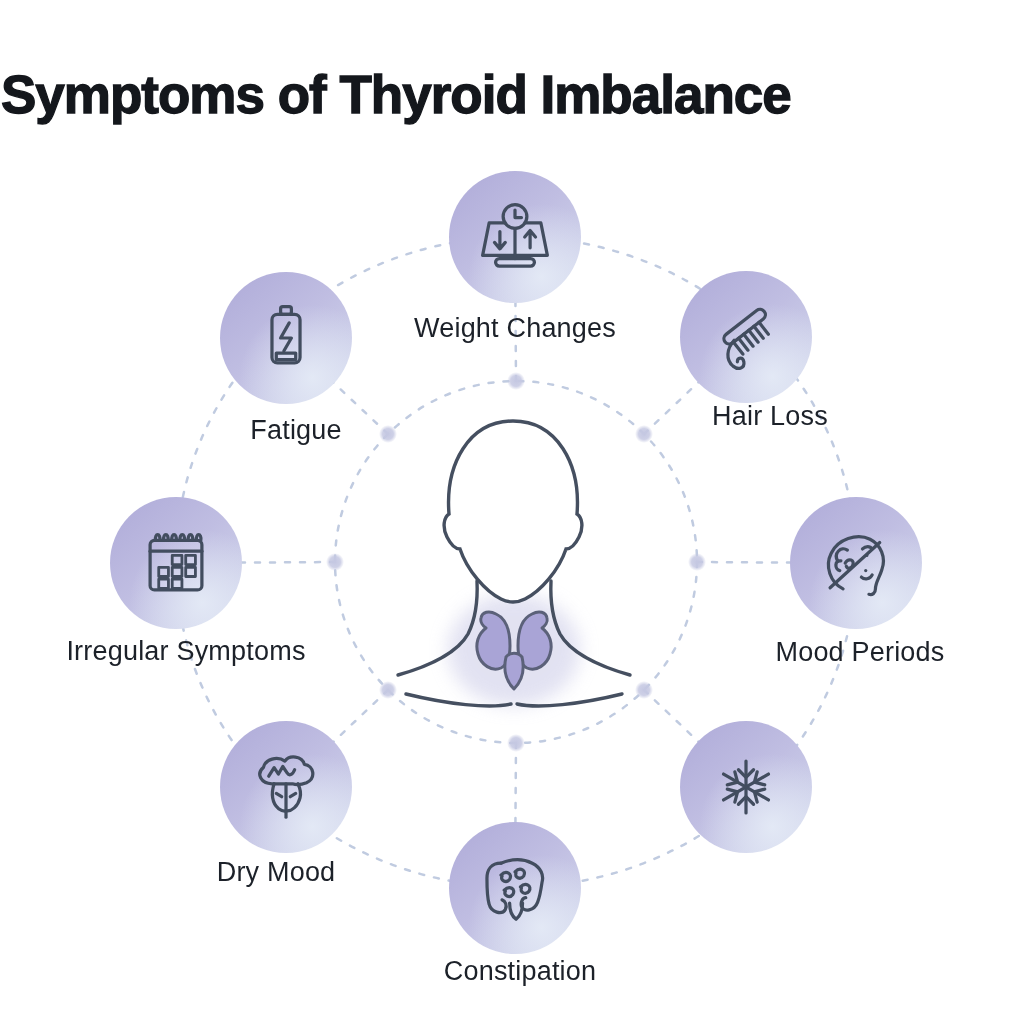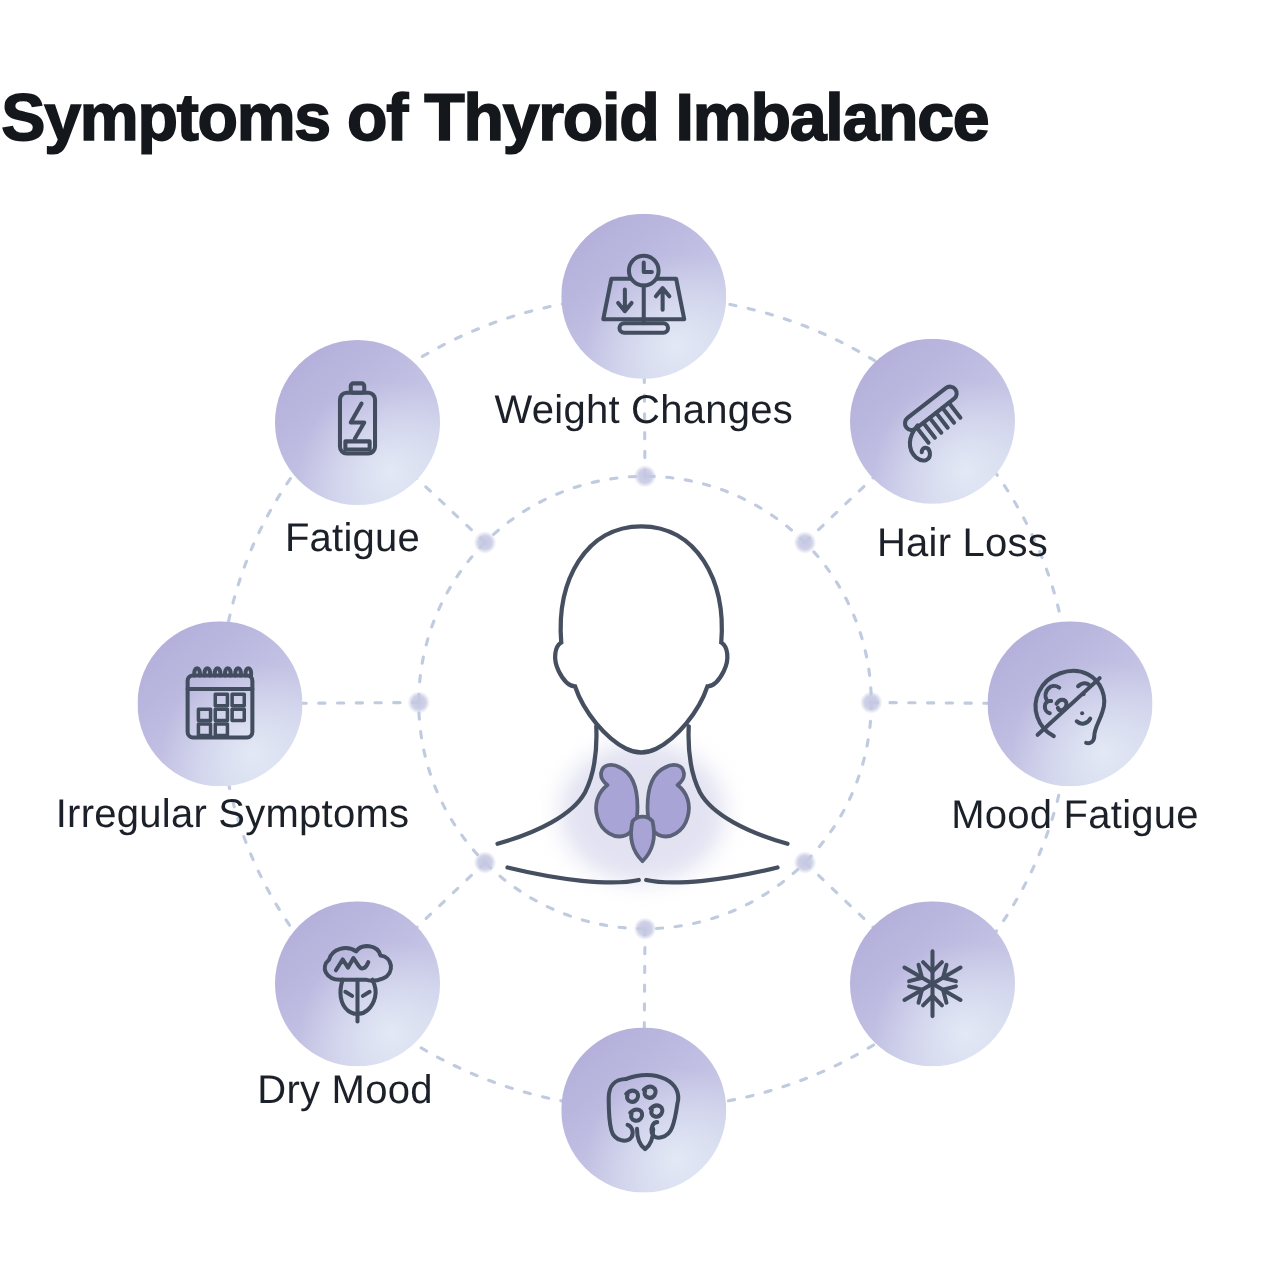--- a/index.html
+++ b/index.html
@@ -9,21 +9,21 @@
          font-size:53px;font-weight:700;letter-spacing:-1px;color:#14171c;
          -webkit-text-stroke:1.3px #14171c;}
   .bg{position:absolute;left:0;top:0;width:1024px;height:1024px;}
   .circle{position:absolute;width:132px;height:132px;border-radius:50%;
           transform:translate(-50%,-50%);display:flex;align-items:center;justify-content:center;
           background:
             radial-gradient(circle at 70% 80%, rgba(228,234,246,0.95) 0%, rgba(228,234,246,0) 52%),
             linear-gradient(140deg,#aeaad8 0%,#c0bee2 48%,#d7ddef 100%);}
   .ic{width:82px;height:82px;}
   .label{position:absolute;transform:translate(-50%,-50%);white-space:nowrap;
-         font-size:32px;font-weight:400;letter-spacing:0.2px;color:#1c2129;}
+         font-size:27px;font-weight:400;letter-spacing:0.2px;color:#1c2129;}
 </style>
 </head>
 <body>
 
 <div class="stage">
 
   <svg class="bg" viewBox="0 0 1024 1024">
     <defs>
       <radialGradient id="dotGrad">
         <stop offset="0%" stop-color="#c5c8e2"></stop>
@@ -102,38 +102,38 @@
     <svg class="ic" viewBox="0 0 76 76">
       <g fill="none" stroke="#424d5f" stroke-width="3" stroke-linecap="round" stroke-linejoin="round">
         <g transform="rotate(-38 38 30)">
           <rect x="15" y="23" width="46" height="10" rx="5"></rect>
           <path d="M 21,33 L 21,47 M 27,33 L 27,47 M 33,33 L 33,47 M 39,33 L 39,47 M 45,33 L 45,47 M 51,33 L 51,47"></path>
         </g>
         <path d="M 27,41 C 20,49 19,59 26,65 C 31,69 37,67 36,61 C 35,56 30,57 30,61"></path>
       </g>
     </svg>
   </div>
-  <div class="label" style="left:770px;top:434px">Hair Loss</div>
+  <div class="label" style="left:770px;top:416px">Hair Loss</div>
 
   <div class="circle" style="left:856px;top:563px">
     <svg class="ic" viewBox="0 0 76 76">
       <g fill="none" stroke="#424d5f" stroke-width="3" stroke-linecap="round" stroke-linejoin="round">
         <path d="M 26,62 C 14,56 9,41 15,29 C 21,16 39,10 51,16 C 61,21 66,33 62,44 C 60,51 56,56 56,62 C 56,66 53,68 50,67"></path>
         <path d="M 21,36 C 17,29 24,22 30,26"></path>
         <path d="M 23,45 C 18,44 18,35 24,36"></path>
         <path d="M 28,38 C 31,33 37,35 35,40 C 34,43 30,44 29,41"></path>
         <line x1="14" y1="61" x2="60" y2="19"></line>
         <path d="M 44,25 C 47,22 51,22 53,25"></path>
         <circle cx="48" cy="31" r="1.5" fill="#424d5f" stroke="none"></circle>
         <circle cx="47" cy="45" r="1.5" fill="#424d5f" stroke="none"></circle>
         <path d="M 43,51 C 46,54 51,53 53,49"></path>
       </g>
     </svg>
   </div>
-  <div class="label" style="left:860px;top:652px">Mood Fatigue</div>
+  <div class="label" style="left:860px;top:652px">Mood Periods</div>
 
   <div class="circle" style="left:746px;top:787px">
     <svg class="ic" viewBox="0 0 76 76">
       <g fill="none" stroke="#424d5f" stroke-width="3" stroke-linecap="round" stroke-linejoin="round">
         <line x1="38" y1="14" x2="38" y2="62"></line>
         <line x1="38" y1="14" x2="38" y2="62" transform="rotate(60 38 38)"></line>
         <line x1="38" y1="14" x2="38" y2="62" transform="rotate(120 38 38)"></line>
         <path d="M 31,22 L 38,29 L 45,22"></path>
         <path d="M 31,22 L 38,29 L 45,22" transform="rotate(60 38 38)"></path>
         <path d="M 31,22 L 38,29 L 45,22" transform="rotate(120 38 38)"></path>
@@ -150,20 +150,21 @@
         <path d="M 25,15 C 16,15 12,21 12,29 C 12,38 12,46 14,53 C 16,61 26,63 29,58 C 31,54 29,50 26,49"></path>
         <path d="M 25,15 C 35,11 46,11 54,15 C 62,19 65,26 63,33 C 62,40 61,46 59,51 C 56,59 46,61 44,55 C 43,51 45,47 48,47"></path>
         <path d="M 25,26 C 30,21 36,25 33,30 C 30,34 24,31 26,27"></path>
         <path d="M 38,23 C 43,18 49,22 46,27 C 43,31 37,28 39,24"></path>
         <path d="M 28,40 C 33,35 39,39 36,44 C 33,48 27,45 29,41"></path>
         <path d="M 43,37 C 48,32 54,36 51,41 C 48,45 42,42 44,38"></path>
         <path d="M 33,52 C 33,60 35,64 39,67 C 43,64 45,60 45,52"></path>
       </g>
     </svg>
   </div>
+  <div class="label" style="left:520px;top:971px">Constipation</div>
 
   <div class="circle" style="left:286px;top:787px">
     <svg class="ic" viewBox="0 0 76 76">
       <g fill="none" stroke="#424d5f" stroke-width="3" stroke-linecap="round" stroke-linejoin="round">
         <path d="M 25,35 C 15,35 10,26 17,20 C 19,12 30,9 37,14 C 41,8 53,9 55,17 C 64,18 66,30 57,34 C 52,36 47,36 44,35 L 25,35"></path>
         <path d="M 22,28 L 27,20 L 31,26 L 35,19 L 39,25 C 41,28 44,27 46,22"></path>
         <path d="M 27,35 C 24,44 25,53 31,58 C 34,60 36,61 38,60"></path>
         <path d="M 49,35 C 51,39 52,44 51,48 C 49,56 43,61 38,60"></path>
         <line x1="38" y1="35" x2="38" y2="66"></line>
         <path d="M 29,44 L 34,47 M 47,44 L 42,47"></path>
@@ -197,15 +198,15 @@
   <div class="circle" style="left:286px;top:338px">
     <svg class="ic" viewBox="0 0 76 76">
       <g fill="none" stroke="#424d5f" stroke-width="3" stroke-linecap="round" stroke-linejoin="round">
         <rect x="25" y="16" width="26" height="45" rx="5"></rect>
         <rect x="33" y="9" width="10" height="7" rx="2"></rect>
         <path d="M 41,24 L 33,38 L 43,38 L 36,50"></path>
         <rect x="29" y="52" width="18" height="6"></rect>
       </g>
     </svg>
   </div>
-  <div class="label" style="left:282px;top:430px">Fatigue</div>
+  <div class="label" style="left:296px;top:430px">Fatigue</div>
 
 </div>
 
 </body></html>

